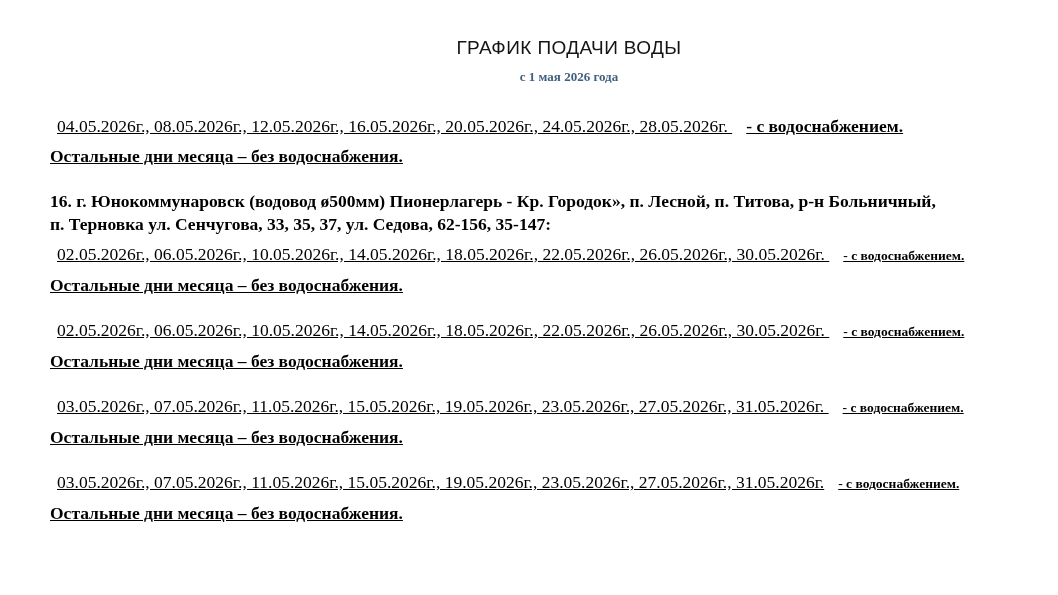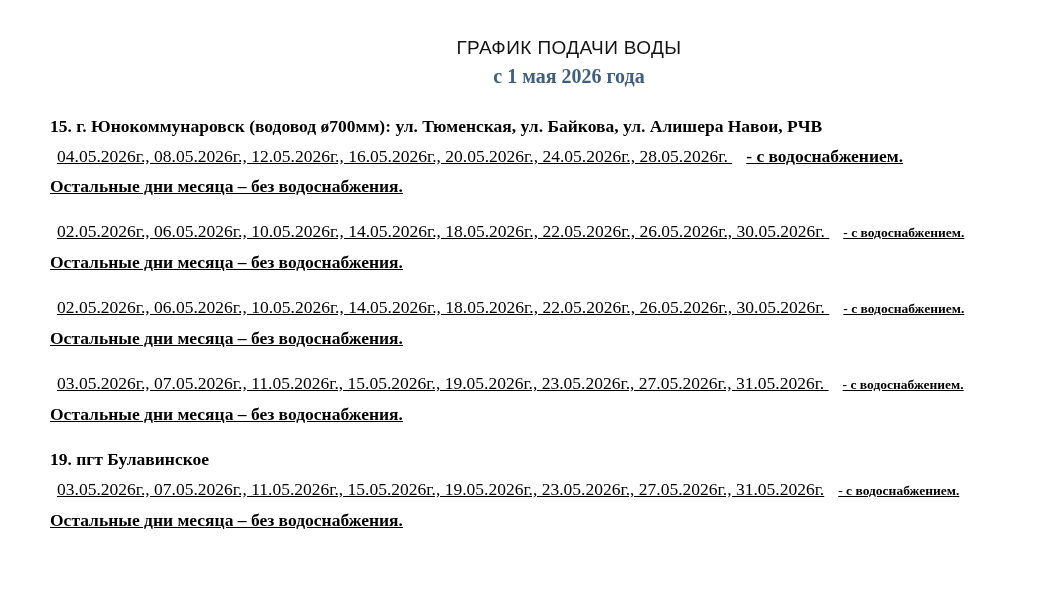--- a/index.html
+++ b/index.html
@@ -19,21 +19,21 @@
     padding-left: 38px; 
   }
   .doc-title {
     font-family: "Liberation Sans", "DejaVu Sans", sans-serif;
     font-size: 19px;
     line-height: 23px;
     letter-spacing: 0.4px;
     color: #141414;
   }
   .doc-subtitle {
-    font-size: 20px;
+    font-size: 13px;
     font-weight: bold;
     line-height: 21px;
     margin-top: 1px;
   }
   .sections {
     margin-top: 28px;
   }
   .section {
     margin-bottom: 22px;
     font-size: 17.5px;
@@ -62,39 +62,39 @@
 <body style="background: rgb(255, 255, 255);">
 
 <div class="page" style="color: rgb(0, 0, 0);">
   <div class="header-block">
     <div class="doc-title">ГРАФИК ПОДАЧИ ВОДЫ</div>
     <div class="doc-subtitle" style="color: rgb(63, 95, 127);">с 1 мая 2026 года</div>
   </div>
 
   <div class="sections">
   <div class="section">
-    <div class="section-heading">15. г. Юнокоммунаровск (водовод ø700мм): ул. Тюменская, ул. Байкова, ул. Алишера Навои, РЧВ</div>
     <div class="dates-line"><span>04.05.2026г., 08.05.2026г., 12.05.2026г., 16.05.2026г., 20.05.2026г., 24.05.2026г., 28.05.2026г. </span><span class="supply-note">- с водоснабжением.</span></div>
     <div class="section-footer">Остальные дни месяца – без водоснабжения.</div>
   </div>
 
   <div class="section">
+    <div class="section-heading">16. г. Юнокоммунаровск (водовод ø500мм) Пионерлагерь - Кр. Городок», п. Лесной, п. Титова, р-н Больничный,
+п. Терновка ул. Сенчугова, 33, 35, 37, ул. Седова, 62-156, 35-147:</div>
     <div class="dates-line"><span>02.05.2026г., 06.05.2026г., 10.05.2026г., 14.05.2026г., 18.05.2026г., 22.05.2026г., 26.05.2026г., 30.05.2026г. </span><span class="supply-note small">- с водоснабжением.</span></div>
     <div class="section-footer">Остальные дни месяца – без водоснабжения.</div>
   </div>
 
   <div class="section">
     <div class="dates-line"><span>02.05.2026г., 06.05.2026г., 10.05.2026г., 14.05.2026г., 18.05.2026г., 22.05.2026г., 26.05.2026г., 30.05.2026г. </span><span class="supply-note small">- с водоснабжением.</span></div>
     <div class="section-footer">Остальные дни месяца – без водоснабжения.</div>
   </div>
 
   <div class="section">
     <div class="dates-line"><span>03.05.2026г., 07.05.2026г., 11.05.2026г., 15.05.2026г., 19.05.2026г., 23.05.2026г., 27.05.2026г., 31.05.2026г. </span><span class="supply-note small">- с водоснабжением.</span></div>
     <div class="section-footer">Остальные дни месяца – без водоснабжения.</div>
   </div>
 
   <div class="section">
-    <div class="section-heading">19. пгт Булавинское</div>
     <div class="dates-line"><span>03.05.2026г., 07.05.2026г., 11.05.2026г., 15.05.2026г., 19.05.2026г., 23.05.2026г., 27.05.2026г., 31.05.2026г.</span><span class="supply-note small">- с водоснабжением.</span></div>
     <div class="section-footer">Остальные дни месяца – без водоснабжения.</div>
   </div>
 </div>
 </div>
 
 </body></html>

